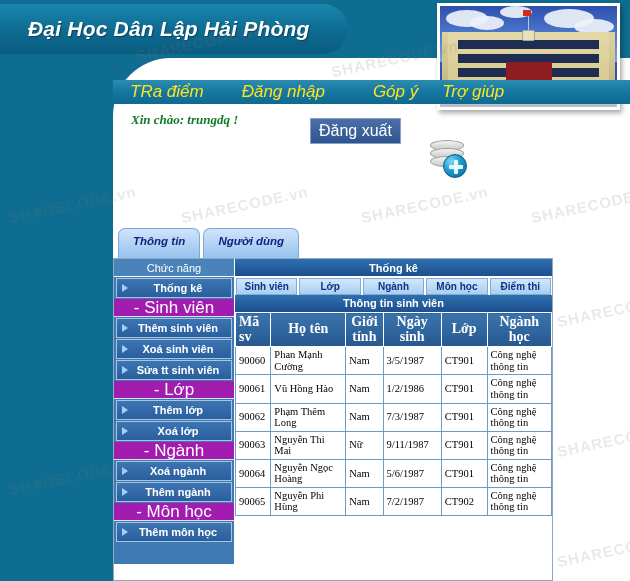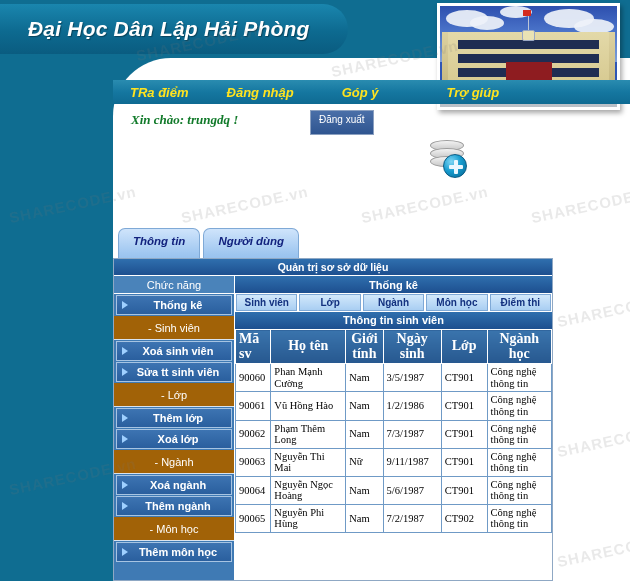--- a/index.html
+++ b/index.html
@@ -146,49 +146,49 @@
   .navbar {
     position: absolute;
     left: 113px; top: 80px;
     width: 517px; height: 24px;
     background: linear-gradient(180deg,#2a8cb0 0%, #1577a0 50%, #0e6a92 100%);
     display: flex;
     align-items: center;
   }
   .nav-item {
     color: #ffe31f;
-    font-size: 13px;
-    font-weight: bold;
+    font-size: 17px;
+    font-weight: normal;
     font-style: italic;
     white-space: nowrap;
     cursor: pointer;
   }
   .nav-item.n0 { margin-left: 17px; }
   .nav-item.n1 { margin-left: 38px; }
   .nav-item.n2 { margin-left: 48px; }
-  .nav-item.n3 { margin-left: 68px; }
+  .nav-item.n3 { margin-left: 24px; }
 
   
   .greeting {
     position: absolute;
     left: 131px; top: 112px;
     color: #117a2a;
     font-family: "Liberation Serif", serif;
     font-size: 13px;
     font-weight: bold;
     font-style: italic;
     white-space: nowrap;
   }
   .logout-btn {
     position: absolute;
-    left: 310px; top: 110px;
+    left: 310px; top: 118px;
     background: linear-gradient(180deg,#4a6fa8 0%, #2f5590 100%);
     color: #ffffff;
-    font-size: 10px;
-    padding: 3px 8px 9px 8px;
+    font-size: 16px;
+    padding: 3px 8px 3px 8px;
     border: 1px solid #8ba0c0;
     cursor: pointer;
     white-space: nowrap;
   }
 
   
   .page-heading {
     position: absolute;
     left: 194px; top: 152px;
     color: #1d22c4;
@@ -280,24 +280,24 @@
   }
   .side-head {
     height: 18px;
     background: #4a83ba;
     color: #ffffff;
     font-size: 11px;
     display: flex; align-items: center; justify-content: center;
     border-bottom: 1px solid #ffffff;
   }
   .side-group {
-    height: 24px;
-    background: #a16207;
-    color: #ffffff;
-    font-size: 11px;
+    height: 18px;
+    background: #a21caf;
+    color: #ffffff;
+    font-size: 17px;
     display: flex; align-items: center; justify-content: center;
     border-bottom: 1px solid #d8e3ef;
   }
   .side-btn {
     height: 20px;
     margin: 1px 2px;
     background: linear-gradient(180deg,#3d74b2 0%, #2a5f9e 100%);
     border: 1px solid #a7c4e2;
     color: #ffffff;
     font-size: 11px;
@@ -333,20 +333,21 @@
     background: linear-gradient(180deg,#2f6fae 0%, #1d4f8f 100%);
     color: #ffffff;
     font-size: 11px;
     font-weight: bold;
     display: flex; align-items: center; justify-content: center;
   }
   .subtabs {
     height: 19px;
     background: #ffffff;
     display: flex;
+    align-items: center;
     gap: 2px;
     padding: 1px 1px 0 1px;
   }
   .subtab {
     flex: 1;
     height: 17px;
     background: linear-gradient(180deg,#d2e8fb 0%, #a9cef2 100%);
     border: 1px solid #7fa9d6;
     color: #13317f;
     font-size: 10px;
@@ -483,34 +484,37 @@
     <div class="db-badge"></div>
   </div>
 
   <div class="tabs">
     <div class="tab">Thông tin</div>
     <div class="tab">Người dùng</div>
     <div class="tab wide">CSDL</div>
   </div>
 
   <div class="panel">
-    <div class="panel-title">Quản trị sơ sở dữ liệu</div>
 
     <div class="panel-body">
 
       <div class="sidebar">
         <div class="side-head">Chức năng</div>
 
         <div class="side-btn">
           <span class="arrow"></span>
           <span class="lbl">Thống kê</span>
         </div>
 
         <div class="side-group">- Sinh viên</div>
 
+        <div class="side-btn">
+          <span class="arrow"></span>
+          <span class="lbl">Thêm sinh viên</span>
+        </div>
         <div class="side-btn">
           <span class="arrow"></span>
           <span class="lbl">Xoá sinh viên</span>
         </div>
         <div class="side-btn">
           <span class="arrow"></span>
           <span class="lbl">Sửa tt sinh viên</span>
         </div>
 
         <div class="side-group">- Lớp</div>

